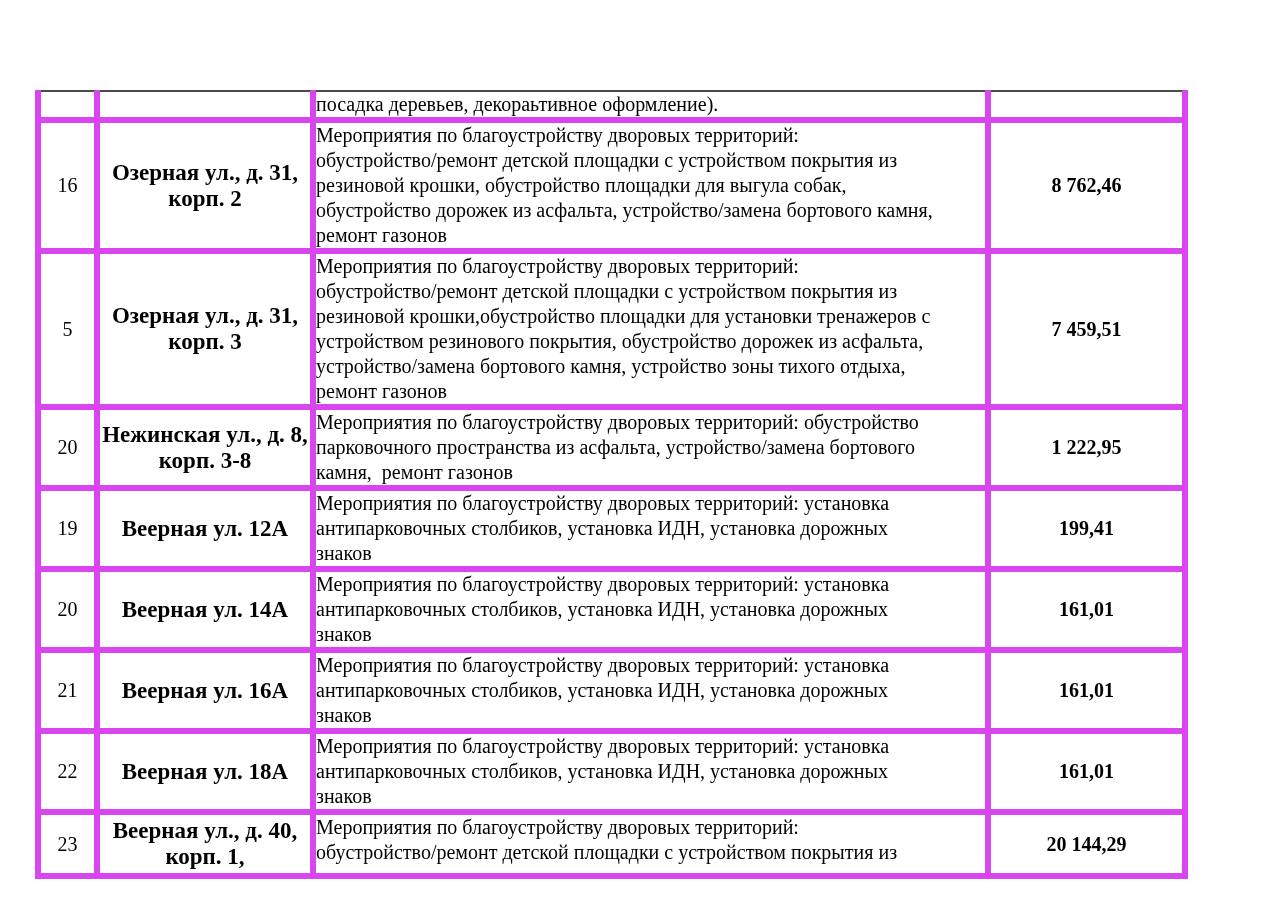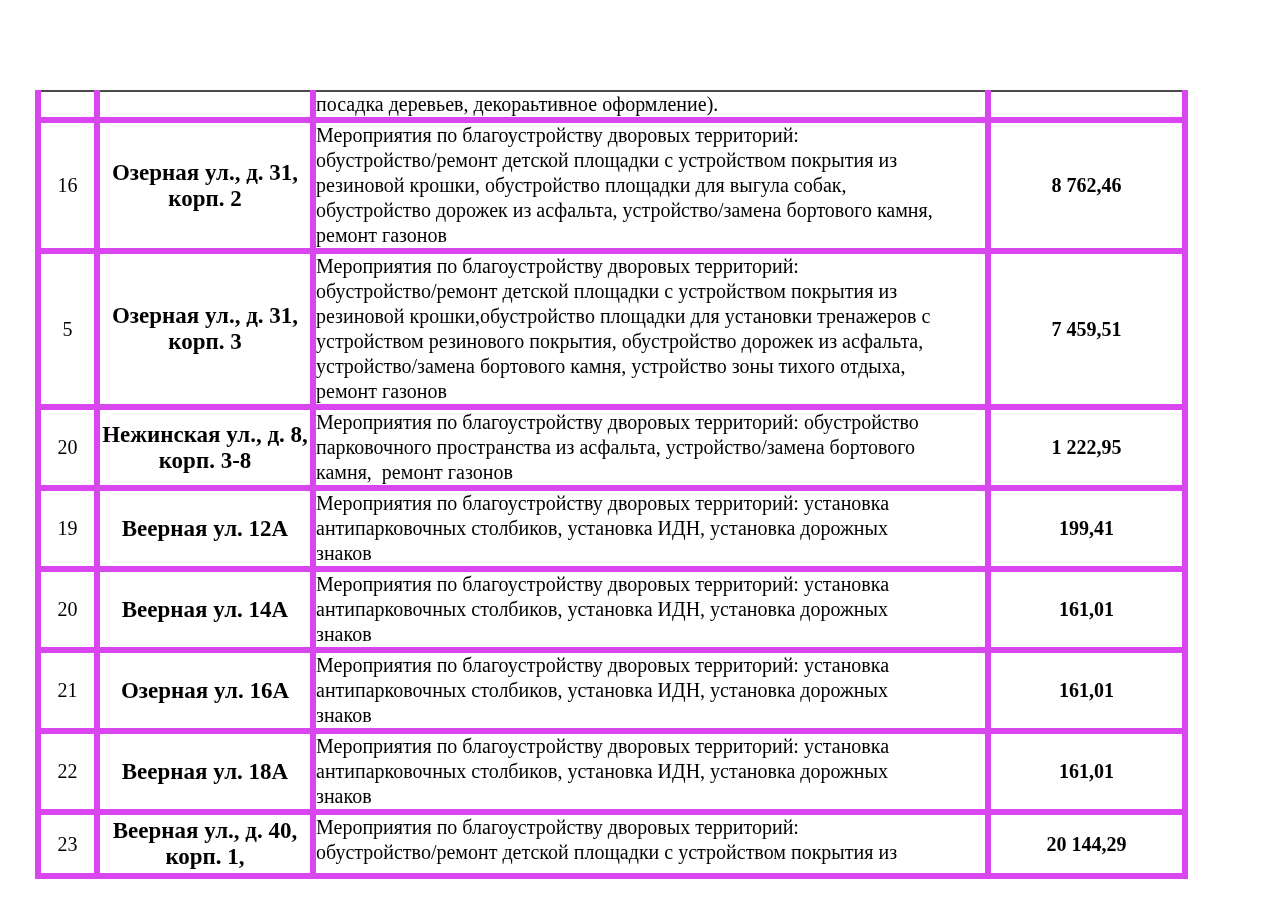--- a/index.html
+++ b/index.html
@@ -137,21 +137,21 @@
         <tr>
           <td class="num-cell">20</td>
           <td class="addr-cell">Веерная ул. 14А</td>
           <td class="desc-cell">Мероприятия по благоустройству дворовых территорий: установка
 антипарковочных столбиков, установка ИДН, установка дорожных
 знаков</td>
           <td class="amt-cell">161,01</td>
         </tr>
         <tr>
           <td class="num-cell">21</td>
-          <td class="addr-cell">Озерная ул. 16А</td>
+          <td class="addr-cell">Веерная ул. 16А</td>
           <td class="desc-cell">Мероприятия по благоустройству дворовых территорий: установка
 антипарковочных столбиков, установка ИДН, установка дорожных
 знаков</td>
           <td class="amt-cell">161,01</td>
         </tr>
         <tr>
           <td class="num-cell">22</td>
           <td class="addr-cell">Веерная ул. 18А</td>
           <td class="desc-cell">Мероприятия по благоустройству дворовых территорий: установка
 антипарковочных столбиков, установка ИДН, установка дорожных

